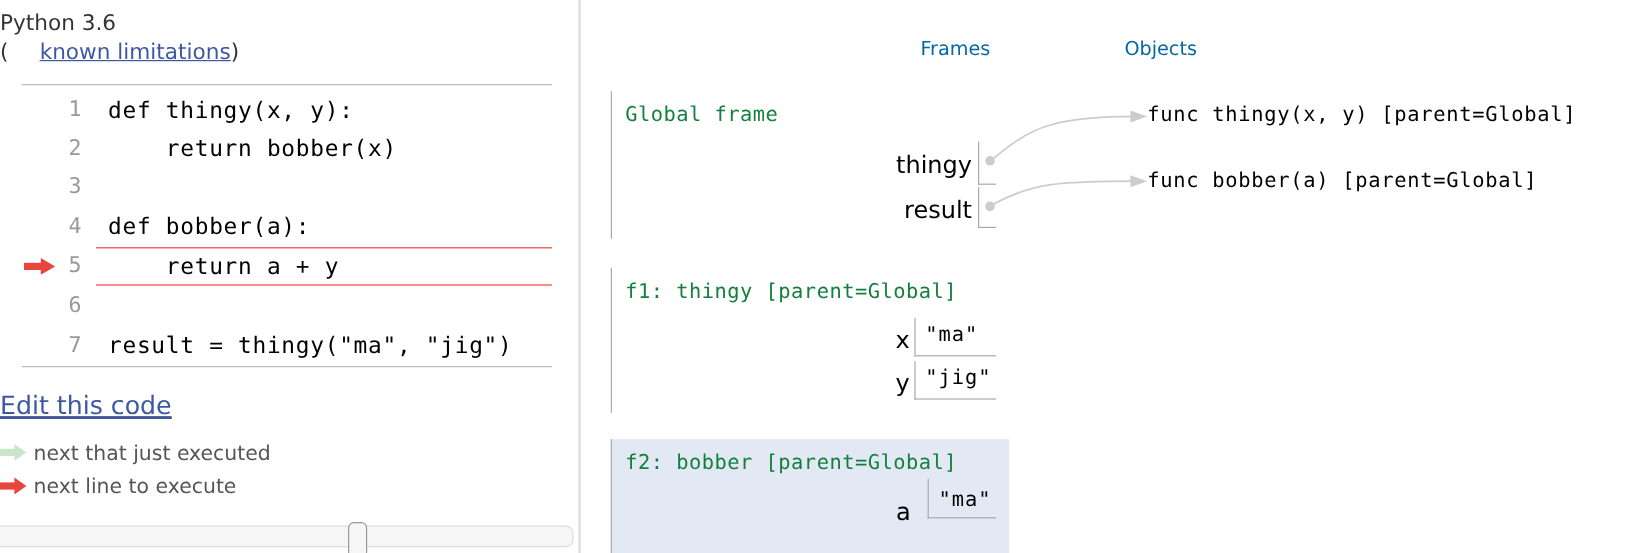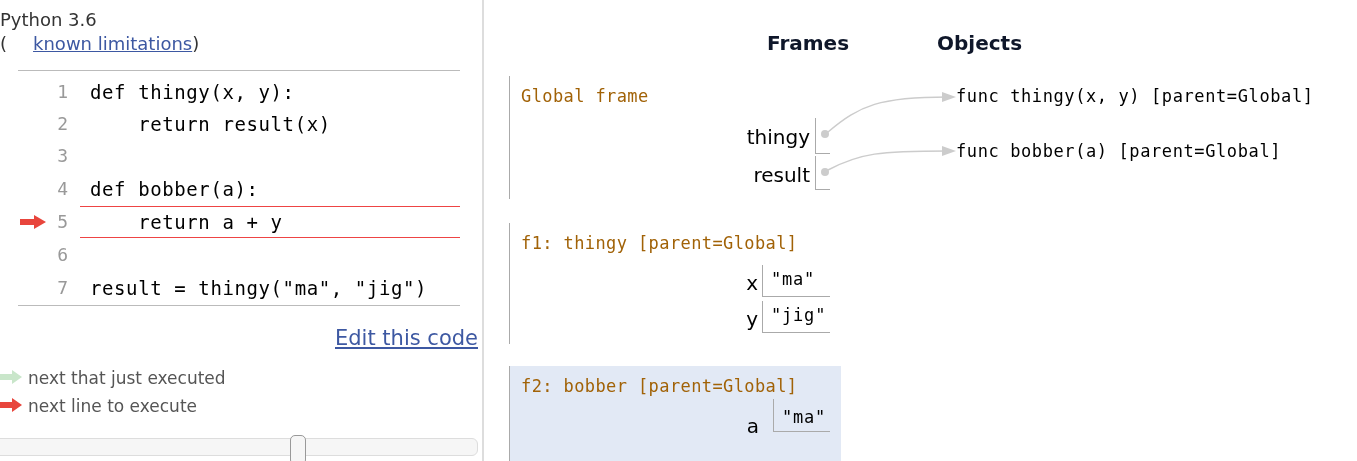--- a/index.html
+++ b/index.html
@@ -11,32 +11,32 @@
   #left { position:absolute; left:0; top:0; width:480px; height:461px; }
   .lang { position:absolute; left:0; width:478px; top:8px; text-align:left; font-size:18px; color:#333; line-height:24px; }
   .lang a { color:#3d58a2; text-decoration:underline;margin-left:26px; }
   .code-top { position:absolute; left:18px; width:442px; top:70px; border-top:1px solid #bbb; }
   .code-bot { position:absolute; left:18px; width:442px; top:305px; border-top:1px solid #bbb; }
   .line { position:absolute; left:0; height:32px; width:470px; }
   .lineno { position:absolute; left:48px; width:20px; text-align:right; color:#999; font-size:18px; line-height:32px; }
   .code { position:absolute; left:90px; font-size:19px; line-height:32px; color:#000; white-space:pre; letter-spacing:0.6px; }
   .curline { position:absolute; left:80px; width:380px; height:32px; border-top:1.5px solid #e44; border-bottom:1.5px solid #e44; box-sizing:border-box; }
   .arrow { position:absolute; width:26px; height:14px; }
-  .edit { position:absolute; left:0; width:478px; top:326px; text-align:right; font-size:21px;text-decoration:underline; }
+  .edit { position:absolute; left:0; width:478px; top:326px; text-align:left; font-size:21px;text-decoration:underline; }
   .edit a { color:#3d58a2; text-decoration:underline; }
   .legend { position:absolute; left:28px; font-size:17px; color:#555; line-height:20px; }
   .slider-track { position:absolute; left:-10px; top:438px; width:486px; height:16px; border:1px solid #ddd; border-radius:6px; background:#f6f6f6; }
   .slider-thumb { position:absolute; left:290px; top:435px; width:16px; height:30px; border:1px solid #999; border-radius:5px; background:#f6f6f6; box-sizing:border-box; }
   .divider { position:absolute; left:482px; top:0; width:2px; height:461px; background:#ddd; }
 
   
-  .hdr { position:absolute; top:31px; font-size:20px; color:#0f172a;font-weight:bold; }
+  .hdr { position:absolute; top:31px; font-size:16px; color:#0369a1; }
   .frame { position:absolute; left:509px; border-left:1px solid #aaa; }
   .frame.active { background:#e2e9f5; }
-  .ftitle { position:absolute; left:11px; font-size:17px; color:#a16207; white-space:pre; letter-spacing:0.4px; }
+  .ftitle { position:absolute; left:11px; font-size:17px; color:#15803d; white-space:pre; letter-spacing:0.4px; }
   .vname { position:absolute; text-align:right; font-size:20px; color:#000; }
   .vbox { position:absolute; border-left:1px solid #aaa; border-bottom:1px solid #aaa; }
   .vval { position:absolute; left:8px; font-size:17px; color:#000; white-space:pre; letter-spacing:0.8px; }
   .dot { position:absolute; width:8px; height:8px; border-radius:50%; background:#ccc; }
   .obj { position:absolute; font-size:17px; color:#000; white-space:pre; letter-spacing:0.6px; }
 </style>
 </head>
 <body>
 
 <div id="left">
@@ -46,21 +46,21 @@
   </div>
 
   <div class="code-top"></div>
 
   <div class="line" style="top:76px">
     <span class="lineno mono">1</span>
     <span class="code mono">def thingy(x, y):</span>
   </div>
   <div class="line" style="top:108px">
     <span class="lineno mono">2</span>
-    <span class="code mono">    return result(x)</span>
+    <span class="code mono">    return bobber(x)</span>
   </div>
   <div class="line" style="top:140px">
     <span class="lineno mono">3</span>
     <span class="code mono"></span>
   </div>
   <div class="line" style="top:173px">
     <span class="lineno mono">4</span>
     <span class="code mono">def bobber(a):</span>
   </div>
 

